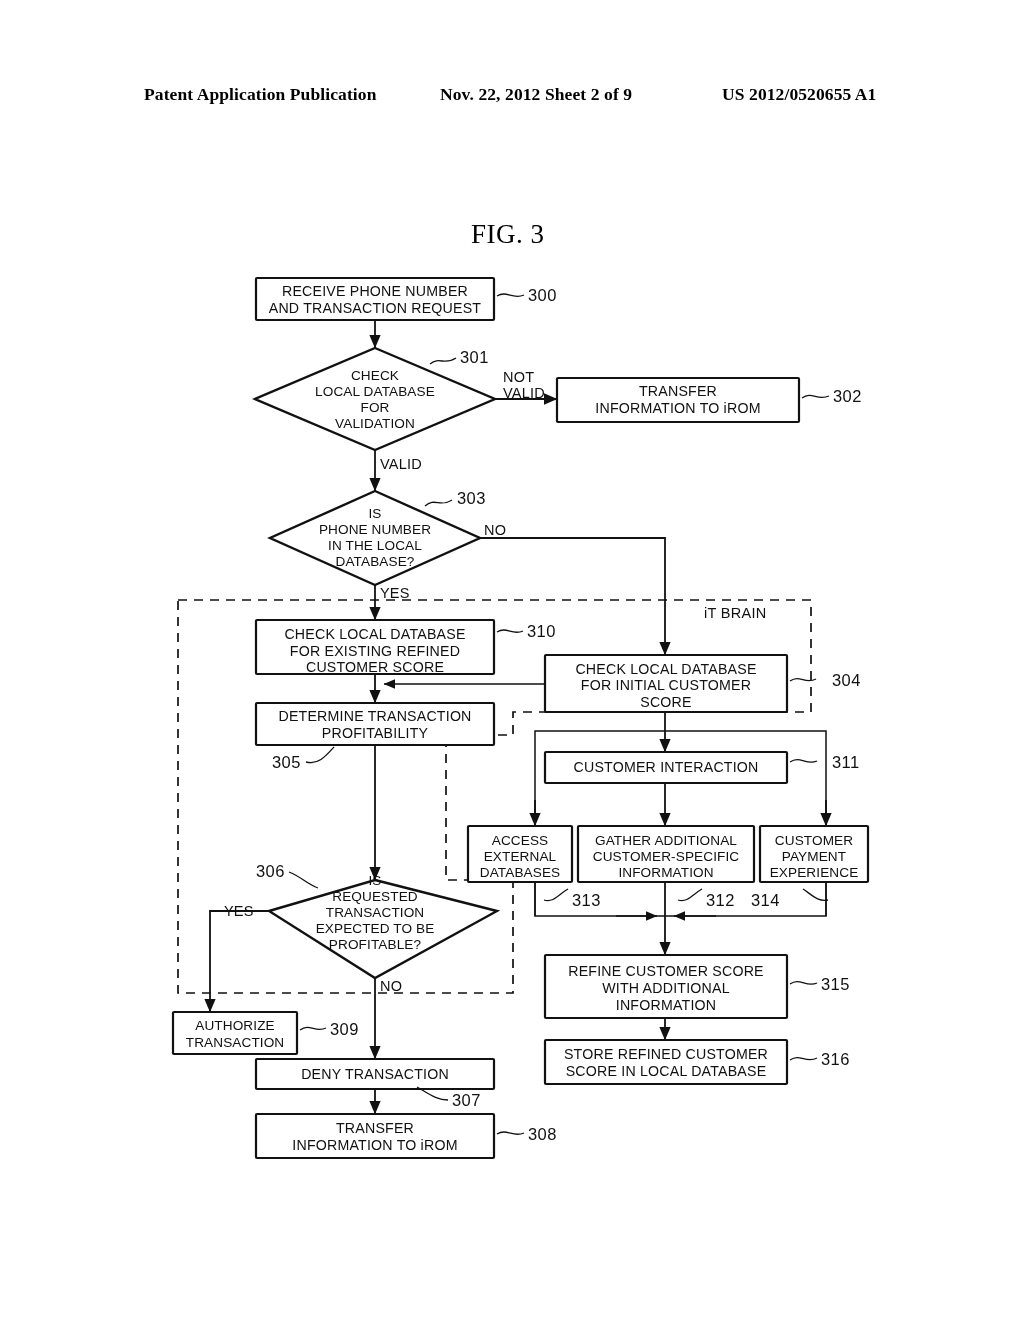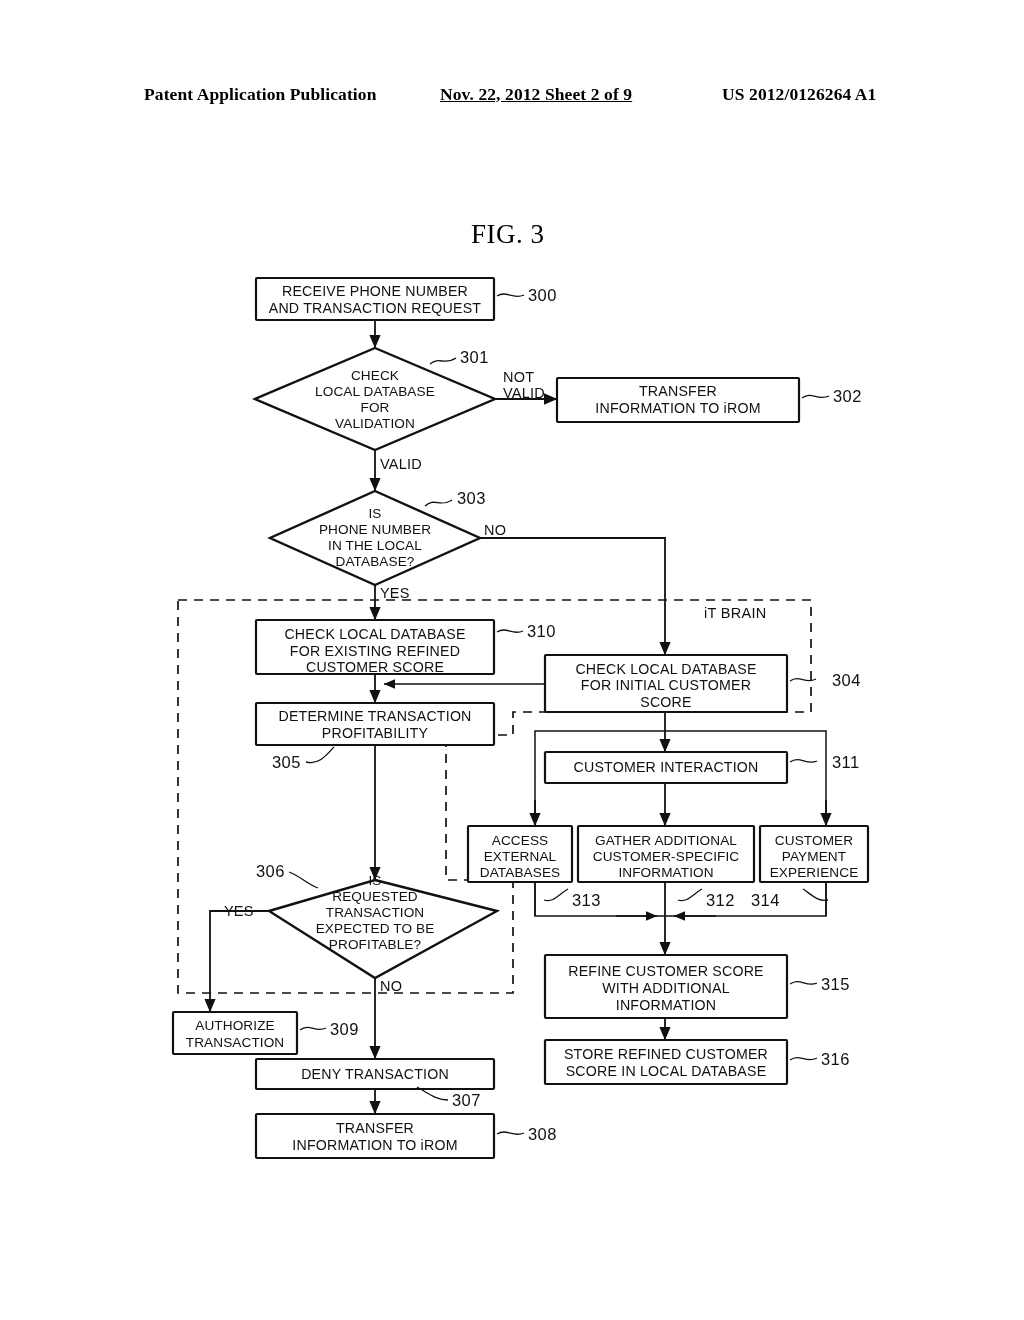--- a/index.html
+++ b/index.html
@@ -28,21 +28,21 @@
     top: 84px;
     width: 1024px;
     height: 28px;
     font-family: "Liberation Serif", serif;
     font-weight: bold;
     font-size: 17.5px;
     letter-spacing: 0.1px;
     white-space: nowrap;
   }
   .pub-header .h-left  { position: absolute; left: 128px; top: 0; }
-  .pub-header .h-mid   { position: absolute; left: 424px; top: 0; text-decoration: underline; }
+  .pub-header .h-mid   { position: absolute; left: 424px; top: 0; }
   .pub-header .h-right { position: absolute; left: 706px; top: 0; }
 
   
   .fig-title {
     position: absolute;
     left: 455px;
     top: 219px;
     font-family: "Liberation Serif", serif;
     font-size: 27px;
     letter-spacing: 0.5px;
@@ -115,21 +115,21 @@
   }
 </style>
 </head>
 <body>
 
 <div id="page">
 
   <div class="pub-header">
     <span class="h-left">Patent Application Publication</span>
     <span class="h-mid">Nov. 22, 2012  Sheet 2 of 9</span>
-    <span class="h-right">US 2012/0126264 A1</span>
+    <span class="h-right">US 2012/0520655 A1</span>
   </div>
 
   <div class="fig-title">FIG. 3</div>
 
   <svg id="flow" viewBox="0 0 1024 1320">
     <defs>
       <marker id="ah" markerWidth="9" markerHeight="9" refX="7.4" refY="3.2" orient="auto" markerUnits="strokeWidth">
         <path d="M0,0 L7.6,3.2 L0,6.4 z" fill="#111111"></path>
       </marker>
     </defs>

